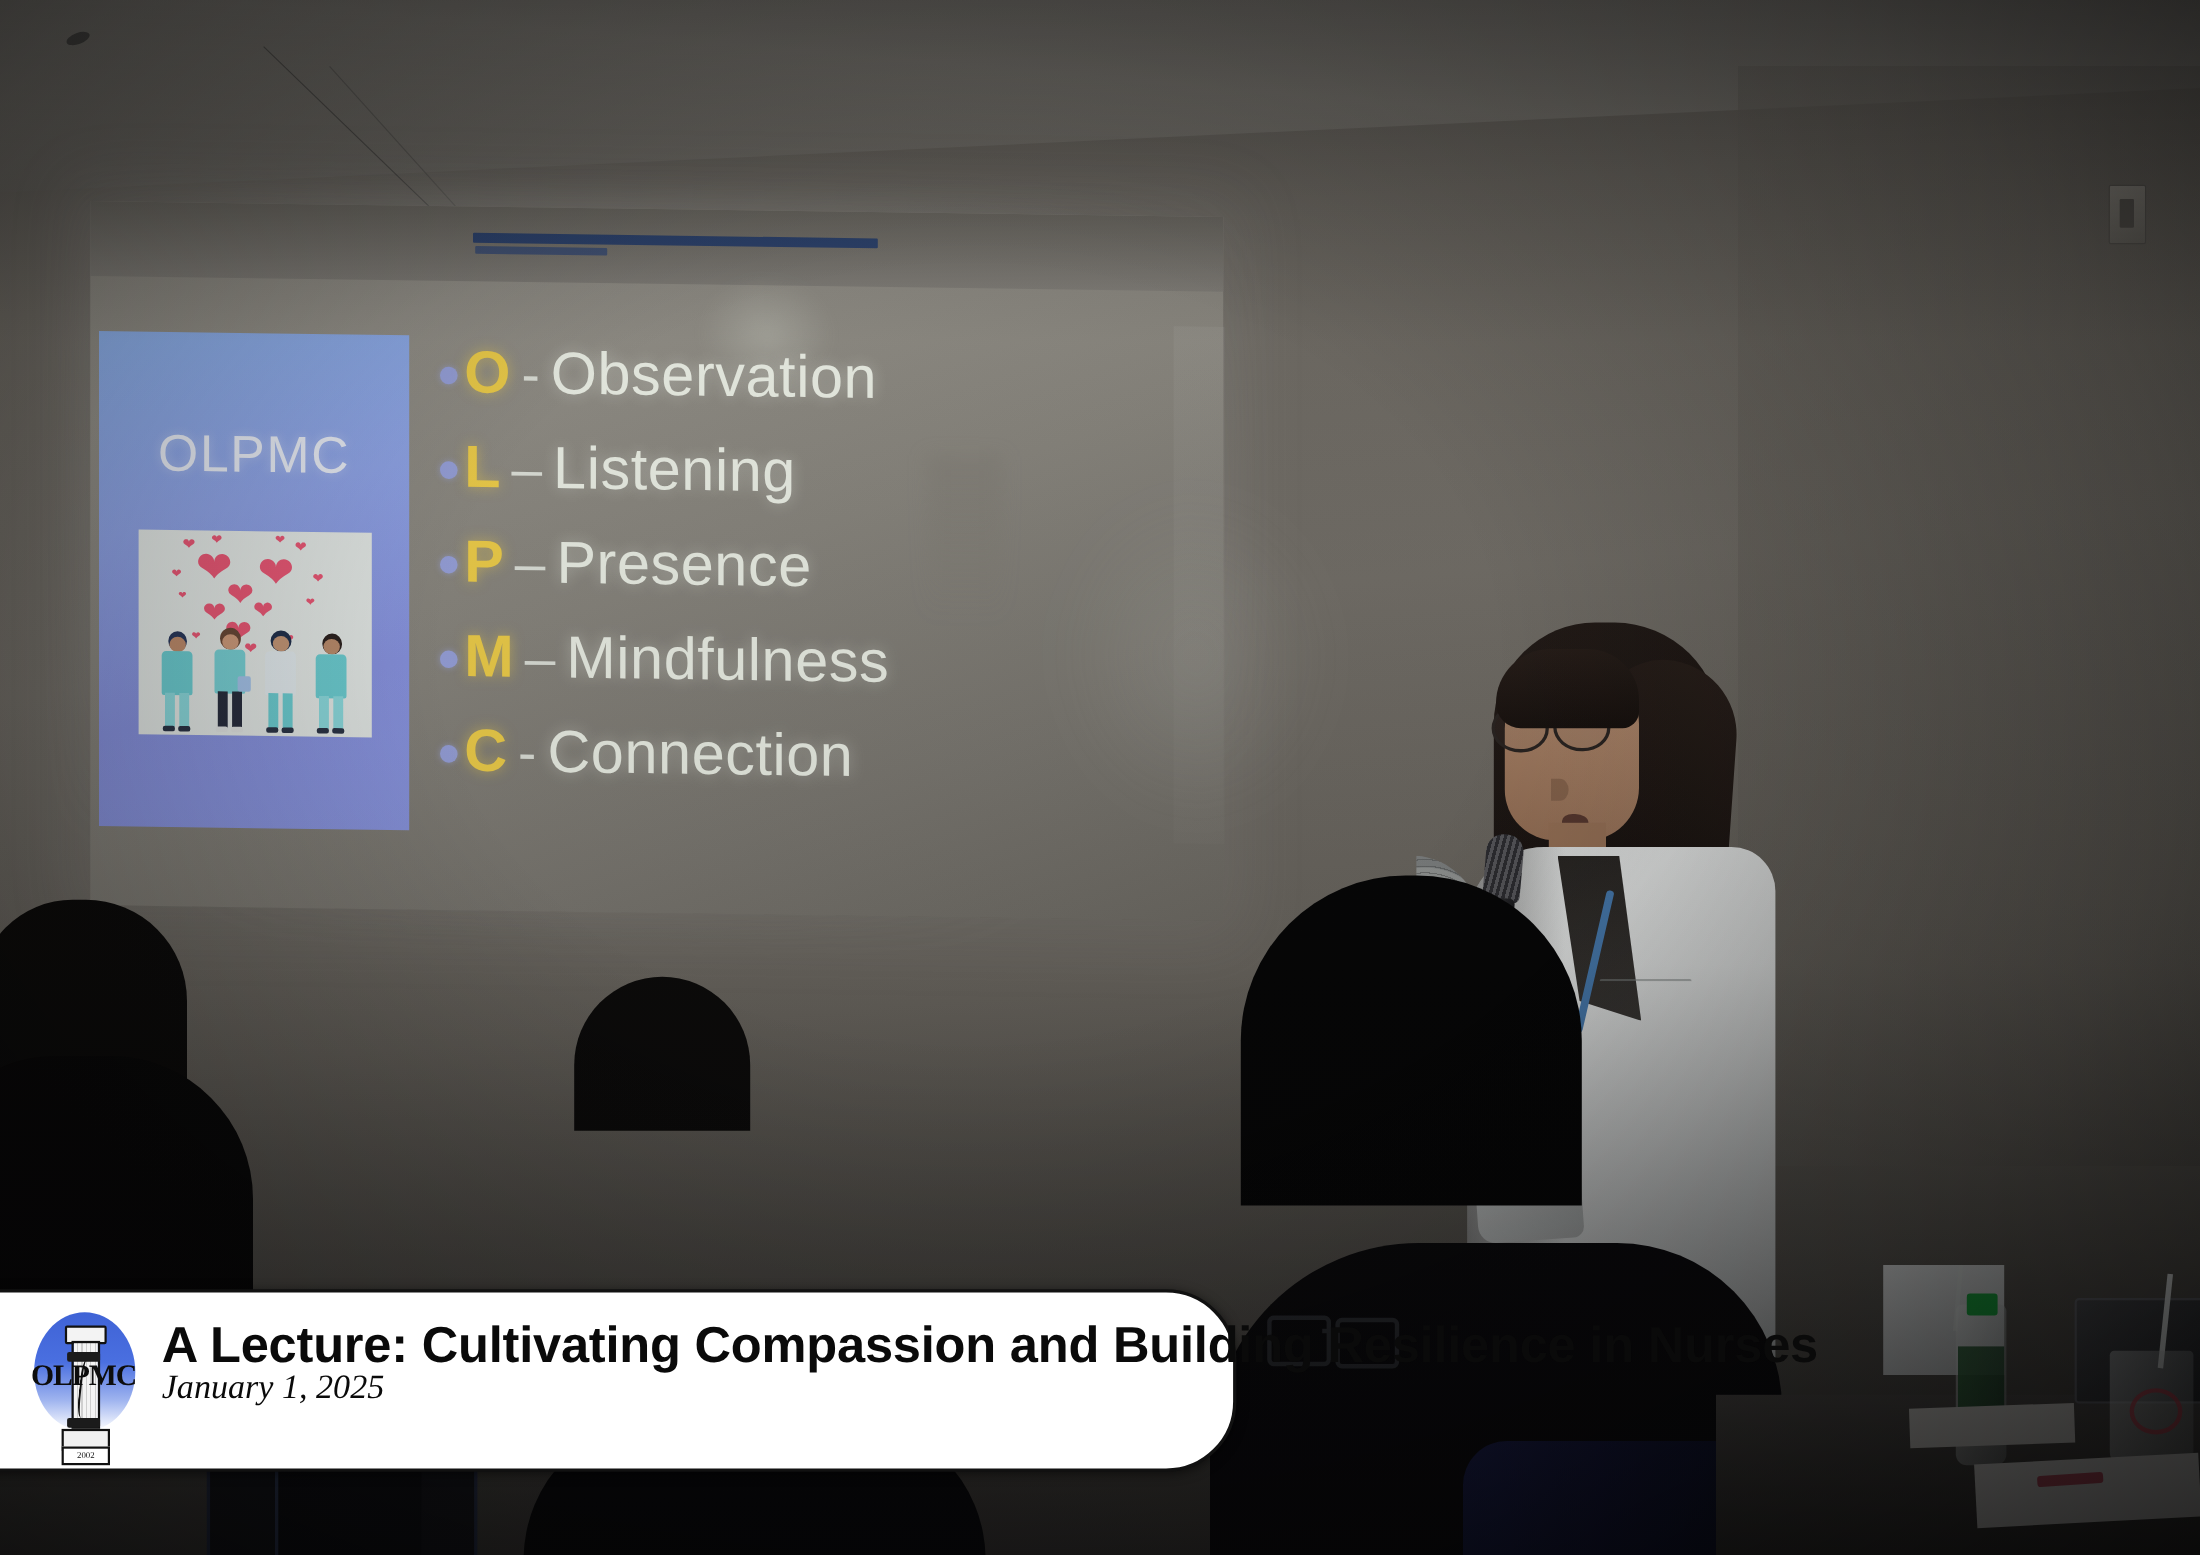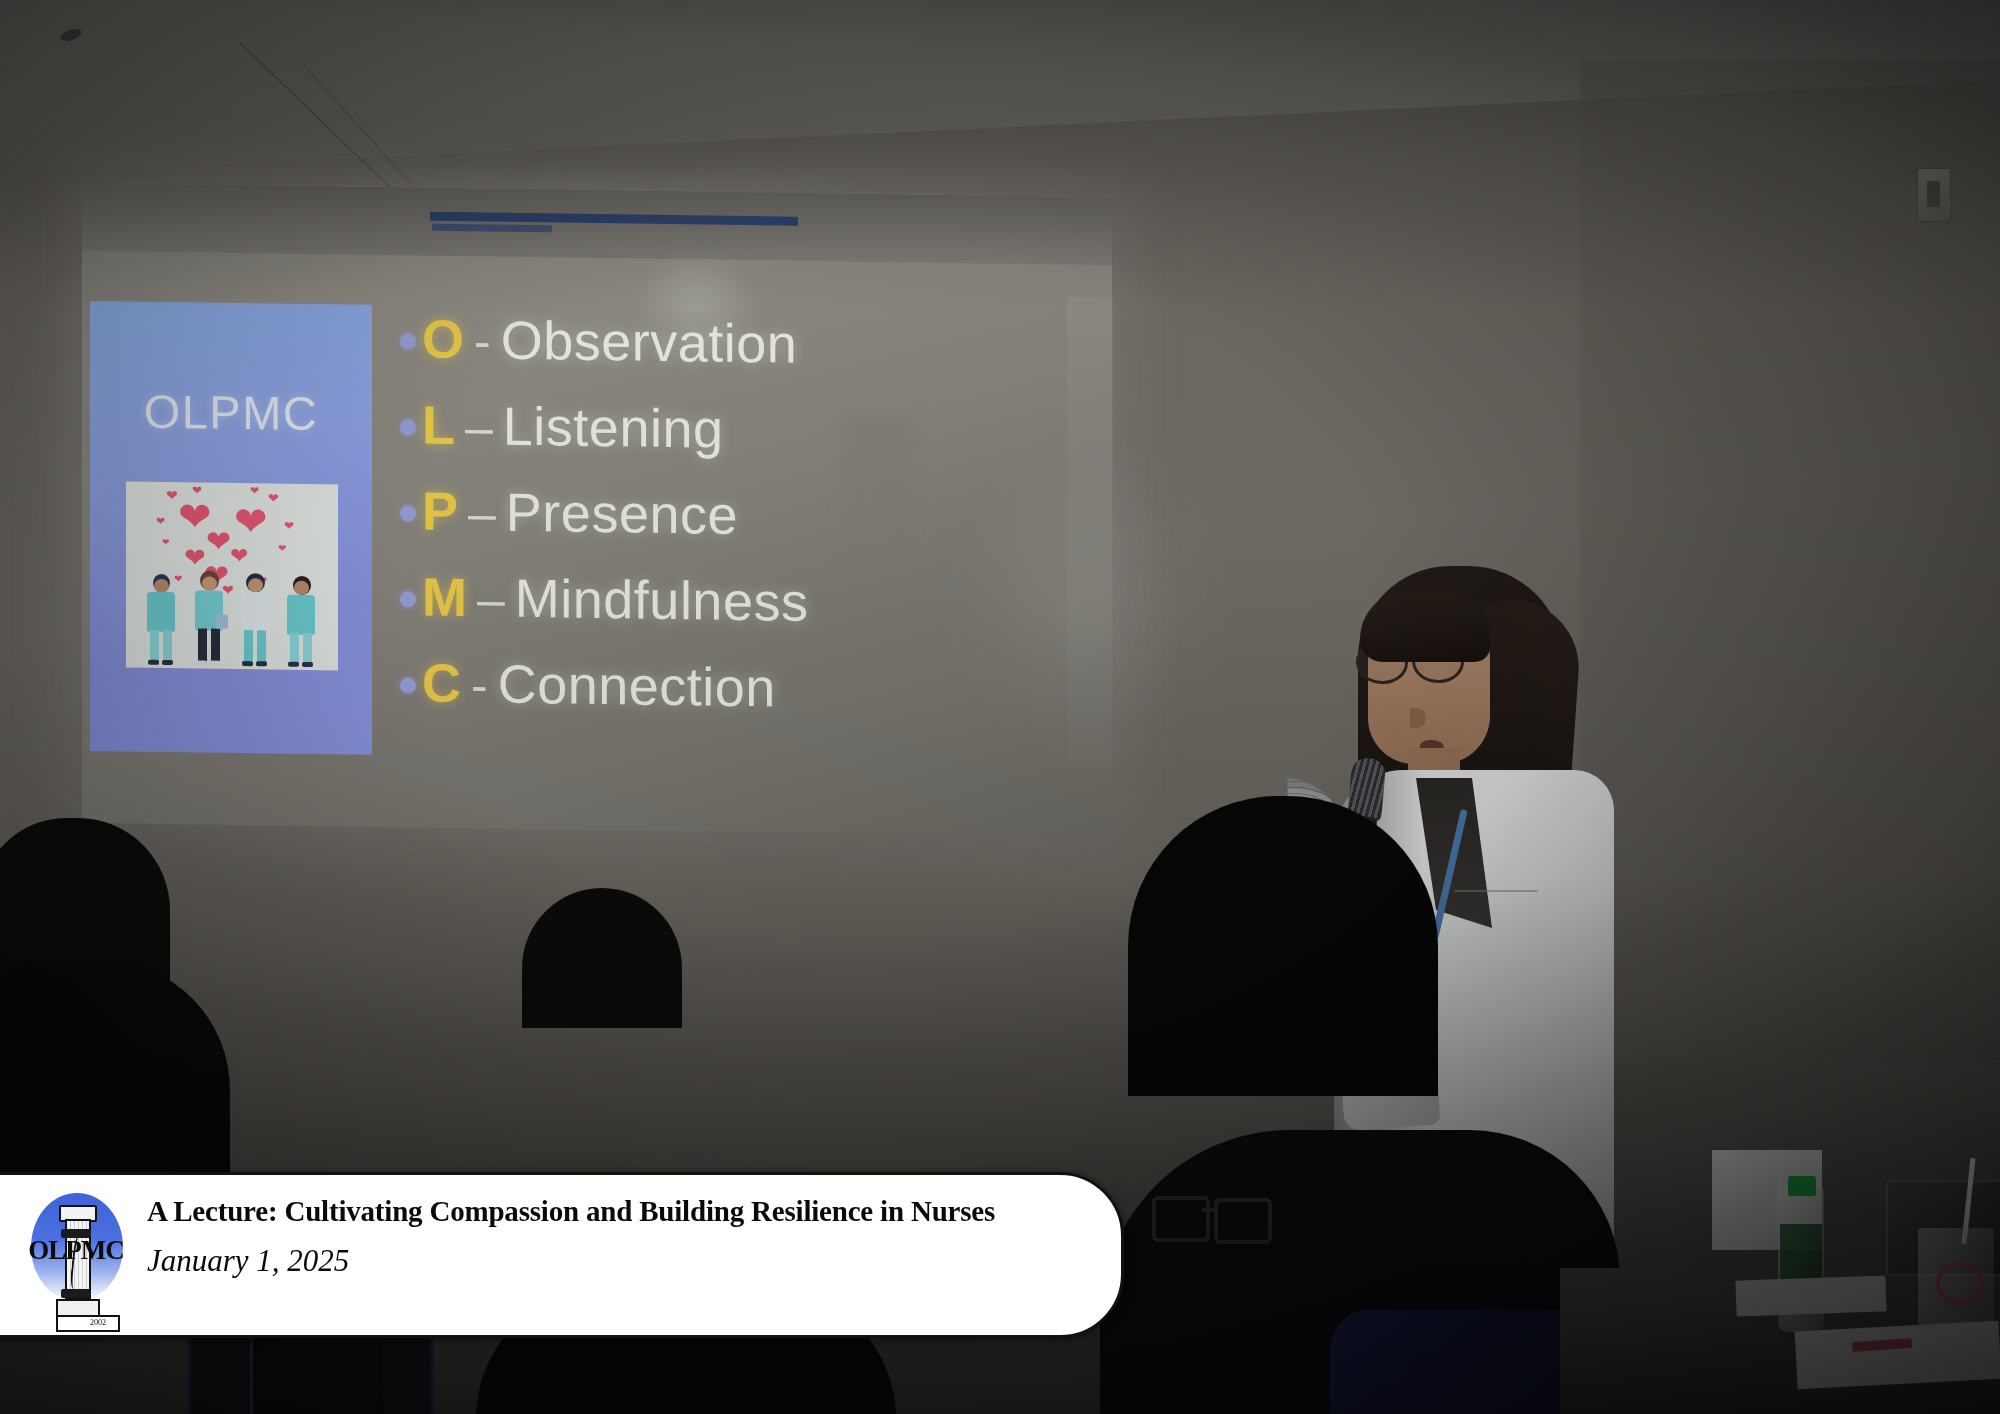--- a/index.html
+++ b/index.html
@@ -209,27 +209,27 @@
   .bl-circle{position:absolute;left:14px;top:4px;width:92px;height:108px;border-radius:50%;
     background:linear-gradient(180deg,#3f63d6 0%,#4a6fe0 42%,#9fb4ef 74%,#ffffff 100%);}
   .bl-col{position:absolute;left:46px;top:16px;width:26px;height:108px;}
   .bl-cap{position:absolute;left:-4px;top:0;width:34px;height:13px;background:#f3f3f3;border:2px solid #111;border-radius:2px;}
   .bl-shaft{position:absolute;left:2px;top:14px;width:22px;height:76px;
     background:repeating-linear-gradient(90deg,#f4f4f4 0 3px,#cfcfcf 3px 4px);border:2px solid #111;}
   .bl-ring{position:absolute;left:-2px;top:24px;width:30px;height:9px;background:#1b1b1b;border-radius:2px;}
   .bl-ring2{position:absolute;left:-2px;top:84px;width:30px;height:9px;background:#1b1b1b;border-radius:2px;}
   .bl-base{position:absolute;left:-7px;top:94px;width:40px;height:16px;background:#f1f1f1;border:2px solid #111;}
   .bl-year{position:absolute;left:-7px;top:110px;width:40px;height:13px;background:#fff;border:2px solid #111;
-    font-size:8px;text-align:center;line-height:11px;color:#111;font-family:"Liberation Serif",serif;padding-left:20px;}
+    font-size:8px;text-align:center;line-height:11px;color:#111;font-family:"Liberation Serif",serif;}
   .bl-snake{position:absolute;left:9px;top:30px;width:9px;height:54px;
     border-left:2px solid #111;border-radius:40%;transform:skewX(-6deg);}
   .bl-text{position:absolute;left:0;top:46px;width:118px;text-align:center;
     font-family:"Liberation Serif",serif;font-weight:700;font-size:27px;color:#0d0d0d;letter-spacing:-1px;}
-  .banner-title{position:absolute;left:166px;top:20px;font-family:Liberation Serif, serif;
-    font-weight:700;font-size:29px;color:#0a0a0a;letter-spacing:-.2px;white-space:nowrap;text-align:right;}
+  .banner-title{position:absolute;left:166px;top:20px;font-family:Liberation Sans, sans-serif;
+    font-weight:700;font-size:46px;color:#0a0a0a;letter-spacing:-.2px;white-space:nowrap;text-align:right;}
   .banner-date{position:absolute;left:166px;top:68px;font-family:"Liberation Serif",serif;
     font-style:italic;font-size:31px;color:#0a0a0a;}
   .banner-links{position:absolute;left:166px;top:112px;display:flex;align-items:center;}
   .fb-icon{width:34px;height:34px;border-radius:50%;background:#1877f2;position:relative;flex:0 0 auto;}
   .fb-icon:after{content:"f";position:absolute;left:12px;top:1px;color:#fff;font-size:27px;
     font-family:"Liberation Serif",serif;font-weight:700;}
   .web-icon{width:34px;height:34px;border-radius:50%;background:#1877f2;position:relative;flex:0 0 auto;
     margin-left:22px;}
   .web-icon .mer{position:absolute;left:15px;top:3px;width:4px;height:28px;background:#fff;border-radius:2px;}
   .web-icon .mer2{position:absolute;left:4px;top:5px;width:26px;height:24px;border:3px solid #fff;border-radius:50%;}

